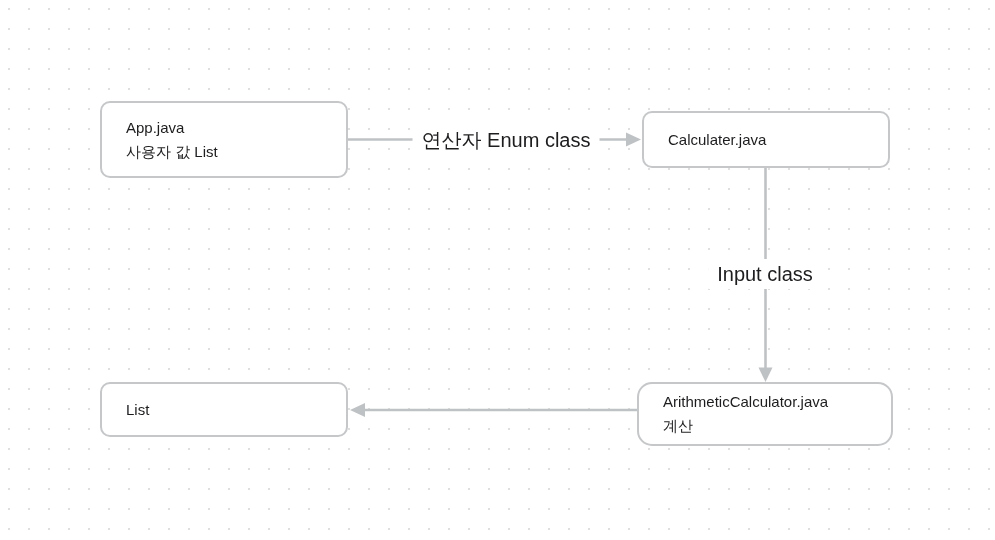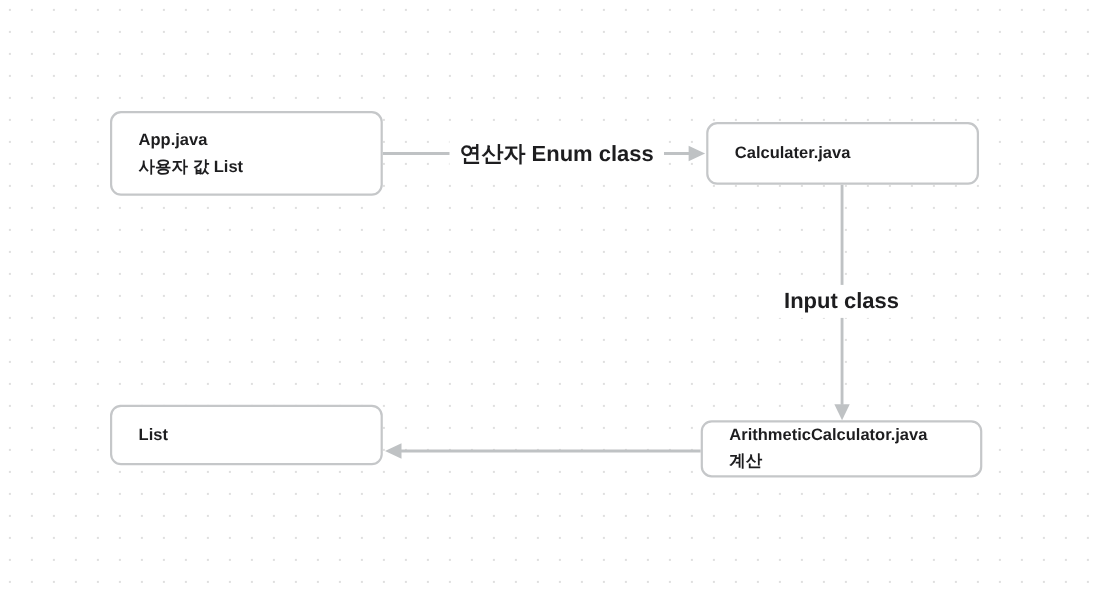--- a/index.html
+++ b/index.html
@@ -19,21 +19,20 @@
     color: var(--text-color);
   }
   .canvas {
     position: relative;
     width: 995px;
     height: 540px;
     background-color: var(--bg);
     background-image: radial-gradient(circle, var(--dot-color) 1.2px, transparent 1.4px);
     background-size: 20px 20px;
     background-position: -1px -1px;
-    font-weight: bold;
   }
   svg.edges {
     position: absolute;
     inset: 0;
     width: 995px;
     height: 540px;
     display: block;
   }
   .edge-line {
     stroke: var(--arrow-color);
@@ -91,26 +90,26 @@
 
   <div class="node" style="left:100px; top:101px; width:248px; height:77px;">
     <span class="line">App.java</span>
     <span class="line">사용자 값 List</span>
   </div>
 
   <div class="node" style="left:642px; top:111px; width:248px; height:57px;">
     <span class="line">Calculater.java</span>
   </div>
 
-  <div class="node" style="left:637px; top:382px; width:256px; height:52px;">
+  <div class="node" style="left:637px; top:382px; width:256px; height:64px;border-radius:15px;">
     <span class="line">ArithmeticCalculator.java</span>
     <span class="line">계산</span>
   </div>
 
-  <div class="node" style="left:100px; top:368px; width:248px; height:55px;">
+  <div class="node" style="left:100px; top:382px; width:248px; height:55px;">
     <span class="line">List</span>
   </div>
 
   <div class="edge-label" style="left:506px; top:140px;">
     <span class="line">연산자 Enum class</span>
   </div>
 
   <div class="edge-label" style="left:765px; top:274px;">
     <span class="line">Input class</span>
   </div>

